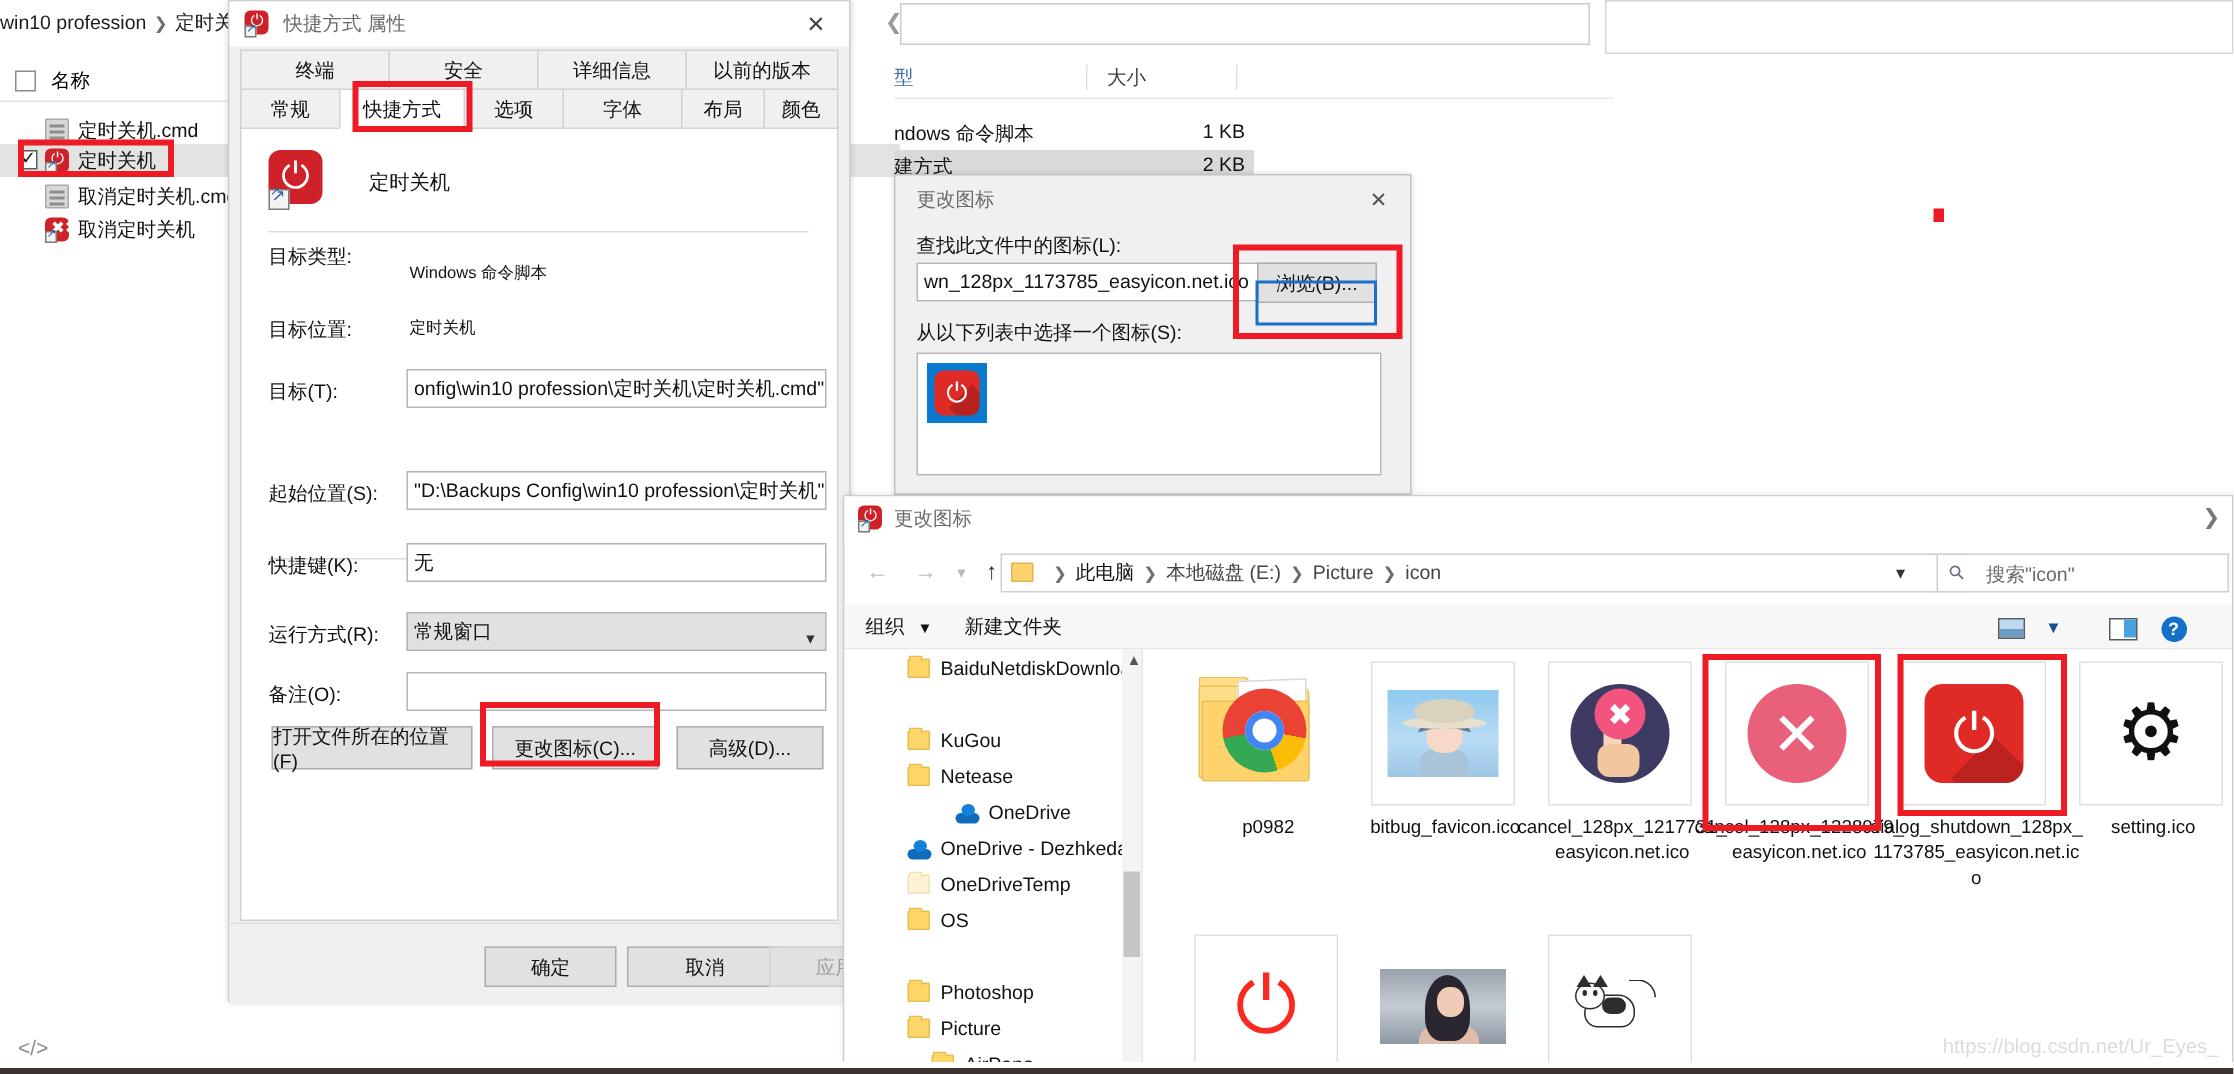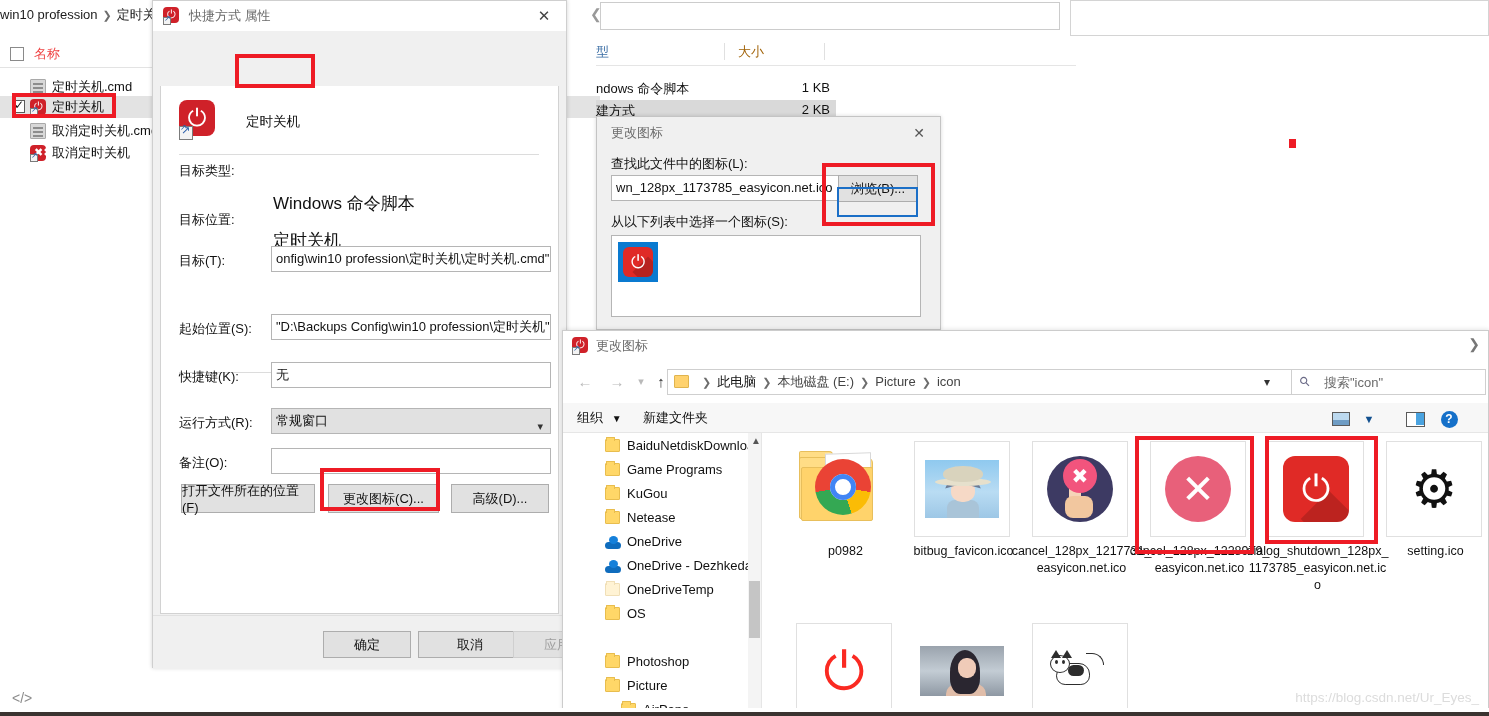--- a/index.html
+++ b/index.html
@@ -24,21 +24,21 @@
   #bg-breadcrumb .crumb-sep { color: #6d6d6d; margin: 0 5px; font-size: 11px; }
   #bg-list-header {
     left: 0; top: 44px; width: 160px; height: 24px;
     border-bottom: 1px solid #e3e3e3;
   }
   #bg-list-header .hdr-chk {
     position: absolute; left: 10px; top: 3px; width: 14px; height: 14px;
     border: 1px solid #8a8a8a; background: #fff;
   }
   #bg-list-header .hdr-name {
-    position: absolute; left: 34px; top: 1px; font-size: 13px; color: #ef4444;
+    position: absolute; left: 34px; top: 1px; font-size: 13px; color: #000000;
   }
   .bgrow {
     position: absolute; left: 0; width: 600px; height: 22px;
     font-size: 13px; color: #111; white-space: nowrap;
   }
   .bgrow .rname { position: absolute; left: 52px; top: 2px; }
   .bgrow .ricon { position: absolute; left: 30px; top: 3px; width: 17px; height: 17px; }
   .bgrow .rchk {
     position: absolute; left: 12px; top: 4px; width: 13px; height: 13px;
     border: 1px solid #5a5a5a; background: #fff;
@@ -78,21 +78,21 @@
   .icon-cancel-sc .pw:after { content: "\2716"; }
   #bg-search-box {
     left: 600px; top: 2px; width: 460px; height: 28px;
     border: 1px solid #cccccc; background: #fff;
   }
   #bg-col-head {
     left: 596px; top: 40px; width: 480px; height: 26px;
     border-bottom: 1px solid #e5e5e5;
   }
   #bg-col-head .c-type { position: absolute; left: 0px; top: 3px; font-size: 13px; color: #3b6ea5; }
-  #bg-col-head .c-size { position: absolute; left: 142px; top: 3px; font-size: 13px; color: #a16207; }
+  #bg-col-head .c-size { position: absolute; left: 142px; top: 3px; font-size: 13px; color: #404040; }
   #bg-col-head .divider1 { position: absolute; left: 128px; top: 3px; width: 1px; height: 17px; background: #e0e0e0; }
   #bg-col-head .divider2 { position: absolute; left: 228px; top: 3px; width: 1px; height: 17px; background: #e0e0e0; }
   .bgrow2 {
     position: absolute; left: 596px; width: 240px; height: 22px; font-size: 13px; color: #111;
   }
   .bgrow2 .t { position: absolute; left: 0; top: 2px; }
   .bgrow2 .s { position: absolute; left: 190px; top: 2px; text-align: right; width: 44px; }
   .bgrow2.sel { background: #d9d9d9; }
   #bg-topright-box { left: 1070px; top: 0px; width: 419px; height: 36px; border: 1px solid #d4d4d4; background: #fff; }
   #bg-chevron-left { left: 590px; top: 6px; font-size: 14px; color: #999; }
@@ -121,21 +121,21 @@
   #prop-body {
     left: 7px; top: 85px; width: 399px; height: 528px;
     background: #ffffff; border: 1px solid #d2d2d2; border-top: none;
   }
   #prop-appicon { left: 18px; top: 14px; width: 40px; height: 40px; }
   #prop-appname { left: 85px; top: 27px; font-size: 13.5px; color: #111; }
   #prop-sep1 { left: 18px; top: 68px; width: 360px; height: 1px; background: #dcdcdc; }
   #prop-sep2 { left: 18px; top: 286px; width: 360px; height: 1px; background: #dcdcdc; }
 
   .fld-label { position: absolute; font-size: 13px; color: #111; white-space: nowrap; }
-  .fld-value { position: absolute; font-size: 17px; color: #111; white-space: nowrap; margin-top: 18px; }
+  .fld-value { position: absolute; font-size: 11px; color: #111; white-space: nowrap; }
   .fld-input {
     position: absolute; height: 26px; border: 1px solid #b5b5b5; background: #fff;
     font-size: 13px; color: #111; padding: 0 4px; line-height: 24px;
     white-space: nowrap; overflow: hidden;
   }
   .fld-select {
     position: absolute; height: 26px; border: 1px solid #b5b5b5; background: #e1e1e1;
     font-size: 13px; color: #111; padding: 0 4px; line-height: 24px;
   }
   .fld-select .chev { position: absolute; right: 7px; top: 5px; font-size: 11px; color: #333; }
@@ -360,20 +360,36 @@
     <div id="prop-titlebar" class="abs">
       <div id="prop-title-icon" class="abs icon-power-sc">
         <div class="disc"></div>
           <div class="pw">⏻</div>
           <div class="lnk"></div>
       </div>
       <div id="prop-title-text" class="abs">快捷方式 属性</div>
       <div id="prop-close" class="abs">✕</div>
     </div>
 
+    <div id="prop-tabstrip" class="abs">
+      <div class="tabrow" style="top:0;">
+        <div class="tab" style="left:0px;width:100px;">终端</div>
+        <div class="tab" style="left:99px;width:100px;">安全</div>
+        <div class="tab" style="left:198px;width:100px;">详细信息</div>
+        <div class="tab" style="left:297px;width:102px;">以前的版本</div>
+      </div>
+      <div class="tabrow" style="top:26px;">
+        <div class="tab" style="left:0px;width:67px;">常规</div>
+        <div class="tab active" style="left:66px;width:84px;">快捷方式</div>
+        <div class="tab" style="left:149px;width:67px;">选项</div>
+        <div class="tab" style="left:215px;width:80px;">字体</div>
+        <div class="tab" style="left:294px;width:56px;">布局</div>
+        <div class="tab" style="left:349px;width:50px;">颜色</div>
+      </div>
+    </div>
 
     <div id="prop-body" class="abs">
       <div id="prop-appicon" class="abs icon-power-sc" style="width:40px;height:40px;">
         <div class="disc" style="width:36px;height:36px;border-radius:8px;"></div>
         <div class="pw" style="left:8px;top:5px;width:20px;height:24px;font-size:24px;line-height:26px;">⏻</div>
         <div class="lnk" style="width:14px;height:14px;">
             <span style="position:absolute;left:1px;top:-3px;font-size:11px;color:#2b5faa;">↗</span>
           </div>
       </div>
       <div id="prop-appname" class="abs">定时关机</div>
@@ -487,33 +503,29 @@
       <div class="viewctl" style="left:876px;width:20px;">
         <div style="width:17px;height:17px;border-radius:50%;background:#1570c9;color:#fff;font-size:12px;display:flex;align-items:center;justify-content:center;font-weight:bold;">?</div>
       </div>
     </div>
 
     <div id="exp-tree" class="abs">
       <div class="tree-item" style="top:2px;">
           <span class="ti-ico fold"></span>
           <span class="ti-lbl">BaiduNetdiskDownload</span>
         </div>
-      <div class="tree-item" style="top:26px;">
-          <span class="ti-ico fold"></span>
-          <span class="ti-lbl">Game Programs</span>
-        </div>
       <div class="tree-item" style="top:50px;">
           <span class="ti-ico fold"></span>
           <span class="ti-lbl">KuGou</span>
         </div>
       <div class="tree-item" style="top:74px;">
           <span class="ti-ico fold"></span>
           <span class="ti-lbl">Netease</span>
         </div>
-      <div class="tree-item" style="top:98px;">
+      <div class="tree-item" style="top:98px;margin-left:32px;">
           <span class="ti-ico cloud" style="top:5px;"></span>
           <span class="ti-lbl">OneDrive</span>
         </div>
       <div class="tree-item" style="top:122px;">
           <span class="ti-ico cloud" style="top:5px;"></span>
           <span class="ti-lbl">OneDrive - Dezhkeda</span>
         </div>
       <div class="tree-item" style="top:146px;">
           <span class="ti-ico fold pale"></span>
           <span class="ti-lbl">OneDriveTemp</span>

